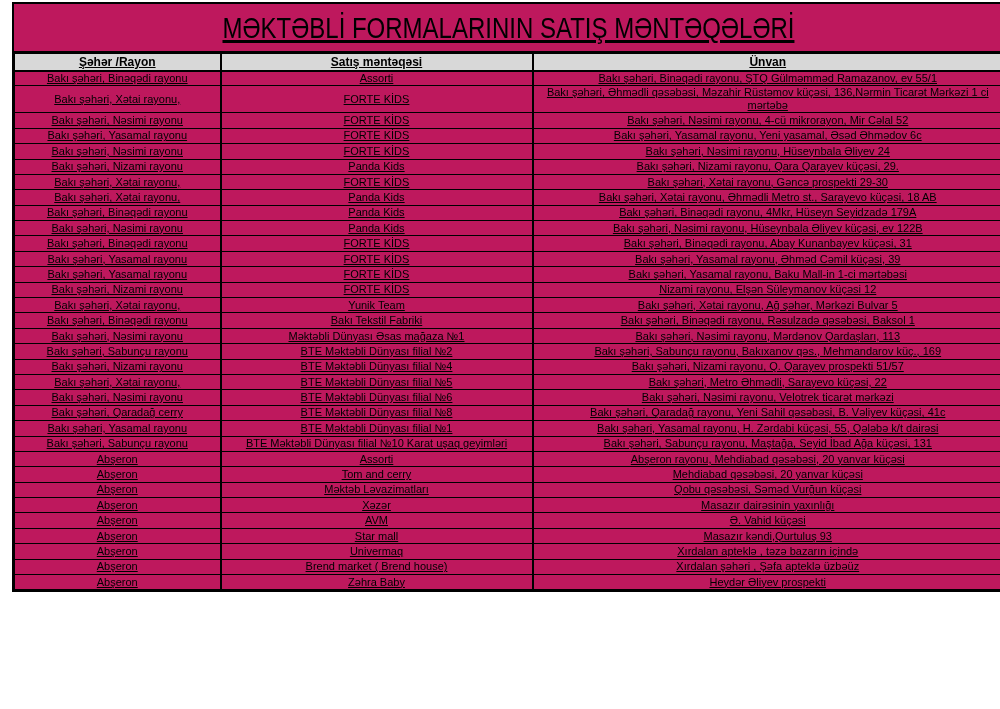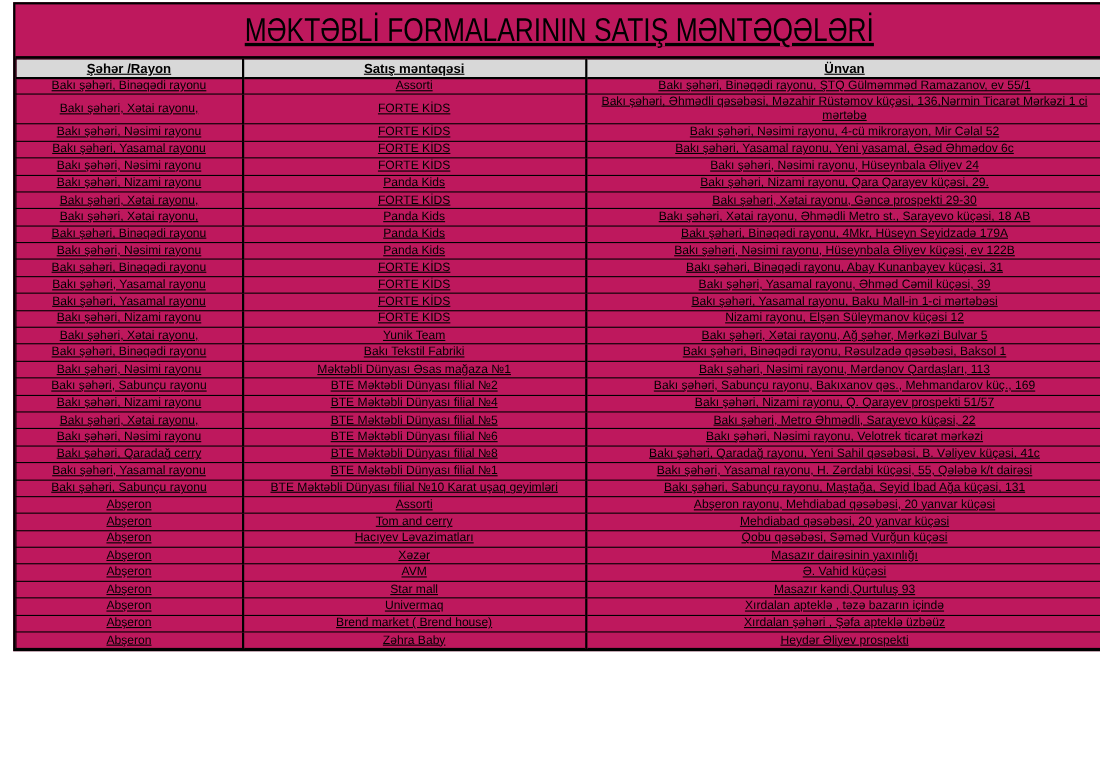--- a/index.html
+++ b/index.html
@@ -218,21 +218,21 @@
             <td>Assorti</td>
             <td>Abşeron rayonu, Mehdiabad qəsəbəsi, 20 yanvar küçəsi</td>
           </tr>
           <tr>
             <td>Abşeron</td>
             <td>Tom and cerry</td>
             <td>Mehdiabad qəsəbəsi, 20 yanvar küçəsi</td>
           </tr>
           <tr>
             <td>Abşeron</td>
-            <td>Hacıyev Ləvazimatları</td>
+            <td>Məktəb Ləvazimatları</td>
             <td>Qobu qəsəbəsi, Səməd Vurğun küçəsi</td>
           </tr>
           <tr>
             <td>Abşeron</td>
             <td>Xəzər</td>
             <td>Masazır dairəsinin yaxınlığı</td>
           </tr>
           <tr>
             <td>Abşeron</td>
             <td>AVM</td>

